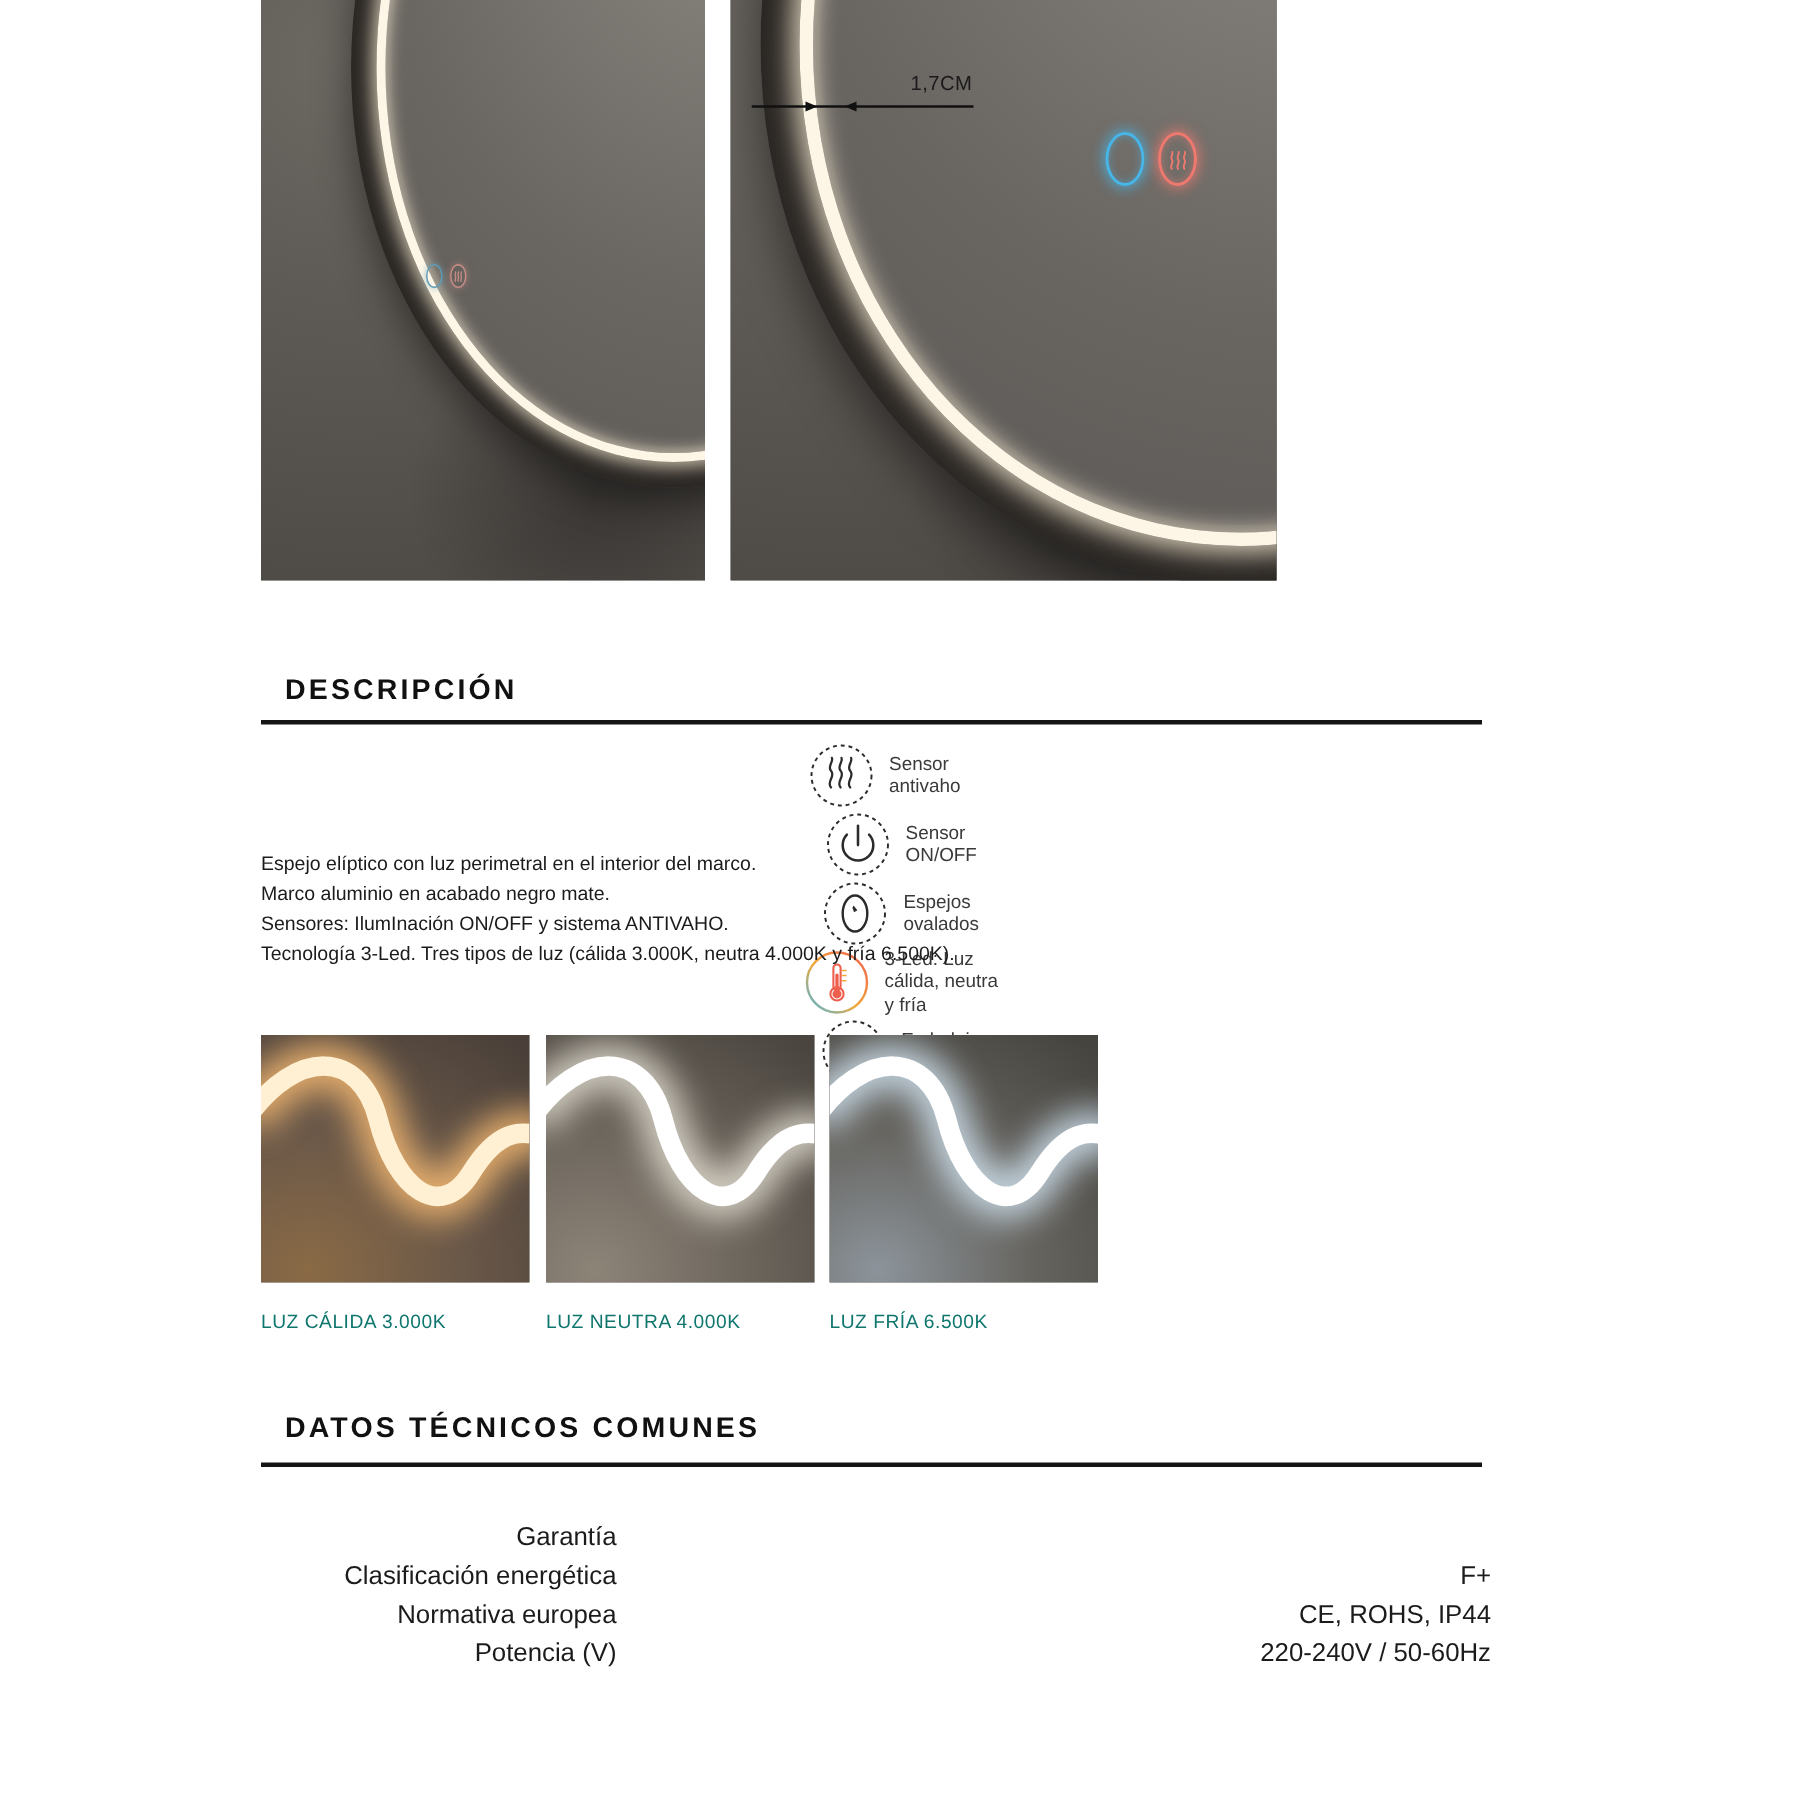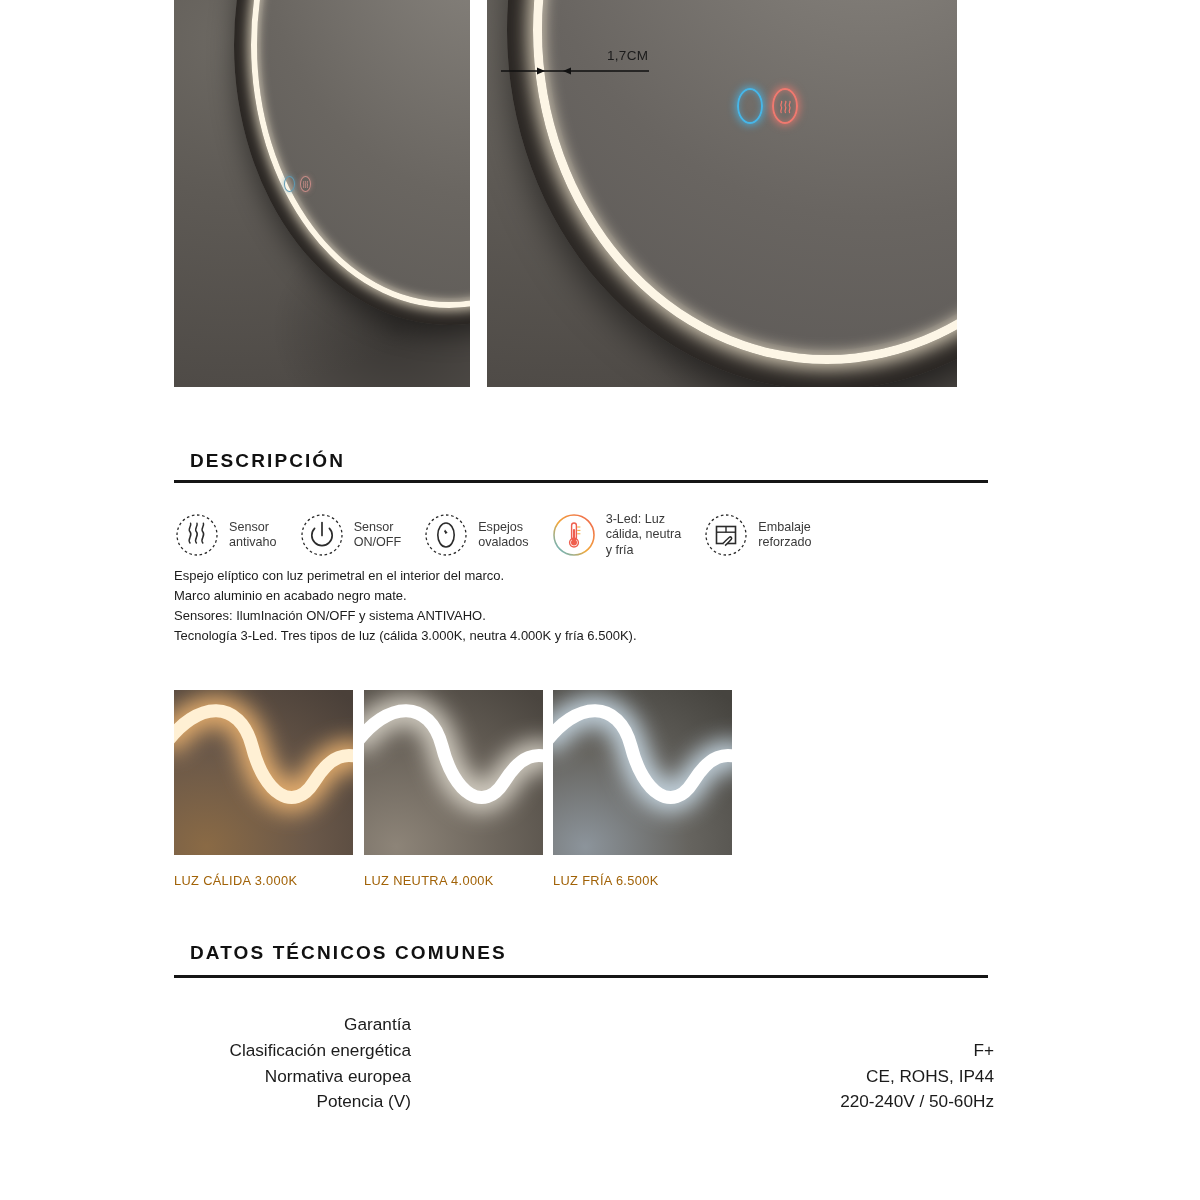--- a/index.html
+++ b/index.html
@@ -23,21 +23,21 @@
   .photo-row { position: absolute; left: 174px; top: 0; width: 814px; }
 
   .photo {
     position: absolute;
     top: 0;
     height: 387px;
     background: #605c57;
     overflow: hidden;
   }
   .photo.left  { left: 0;   width: 296px; }
-  .photo.right { left: 313px; width: 470px; }
+  .photo.right { left: 313px; width: 364px; }
 
   .wall {
     position: absolute; inset: 0;
     background:
       radial-gradient(120% 90% at 20% 10%, #6d6963 0%, #5e5a55 45%, #4f4b47 100%);
   }
   .wall::after{
     content:"";
     position:absolute; inset:0;
     background:
@@ -133,24 +133,25 @@
     position: absolute;
     left: 174px;
     width: 814px;
     height: 3px;
     background: #151515;
   }
 
   
   .features {
     position: absolute;
-    left: 174px; top: 512px;
+    left: 174px; top: 494px;
     width: 830px;
     display: flex;
     align-items: center;
+    flex-direction: column;
   }
   .feature { display: flex; align-items: center; }
   .feature + .feature { margin-left: 22px; }
   .f-ico { flex: 0 0 auto; width: 46px; height: 46px; }
   .f-txt {
     margin-left: 9px;
     font-size: 12.6px;
     line-height: 1.23;
     color: #3a3a3a;
     white-space: pre-line;
@@ -180,21 +181,21 @@
   .sw:nth-of-type(3) { left: 379px; }
 
   .sw .bg { position: absolute; inset: 0; }
   .sw svg { position: absolute; inset: 0; width: 100%; height: 100%; display: block; }
 
   .sw-caption {
     position: absolute;
     top: 183px;
     font-size: 12.8px;
     letter-spacing: .35px;
-    color: #a16207;
+    color: #0f766e;
     white-space: nowrap;
     text-align: right;
   }
   .sw-caption:nth-of-type(4) { left: 0; }
   .sw-caption:nth-of-type(5) { left: 190px; }
   .sw-caption:nth-of-type(6) { left: 379px; }
 
   
   .tech { position: absolute; left: 174px; top: 1012px; width: 820px; }
   .tech-row { display: flex; font-size: 17.2px; line-height: 1.5; color: #1b1b1b; text-align: right; }

